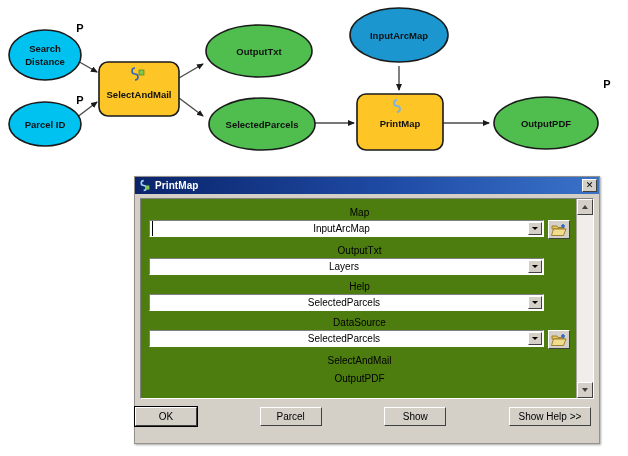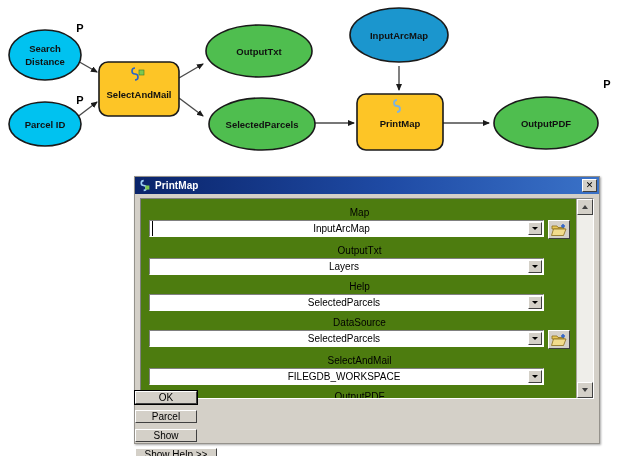--- a/index.html
+++ b/index.html
@@ -242,25 +242,24 @@
   .sb-btn.down i { border-top: 4px solid #404040; }
 
   
   .button-bar {
     position: absolute;
     left: 0; right: 0;
     bottom: 0;
     height: 46px;
     display: flex;
     align-items: flex-start;
-    justify-content: center;
+    justify-content: space-between;
     gap: 6px;
     padding: 8px 8px 0 0;
     box-sizing: border-box;
-    flex-direction: column;
   }
   .dlg-btn {
     min-width: 62px;
     height: 19px;
     background: #d4d0c8;
     border-top: 1px solid #ffffff;
     border-left: 1px solid #ffffff;
     border-right: 1px solid #404040;
     border-bottom: 1px solid #404040;
     box-sizing: border-box;
@@ -425,29 +424,20 @@
                 <path d="M1,3 L6,3 L7,4.5 L13,4.5 L13,6 L1,6 z" fill="#e8c85a" stroke="#8a6d1a" stroke-width="0.8"></path>
                 <path d="M2.5,6 L15,6 L12.5,12.5 L0.5,12.5 z" fill="#f2dd8c" stroke="#8a6d1a" stroke-width="0.8"></path>
                 <path d="M12,1 L12,5 M10,3 L14,3" stroke="#2f63c9" stroke-width="1.5"></path>
               </svg>
             </div>
           </div>
         </div>
 
         <div class="field-group">
           <div class="field-label">SelectAndMail</div>
-          <div class="field-row">
-            <div class="combo">
-              <span class="combo-value">FILEGDB_WORKSPACE</span>
-              <span class="combo-arrow">
-                  <i></i>
-                </span>
-            </div>
-            <div class="browse-spacer"></div>
-          </div>
         </div>
 
         <div class="field-group">
           <div class="field-label">OutputPDF</div>
 
         </div>
 
       </div>
 
       <div class="vscroll">

